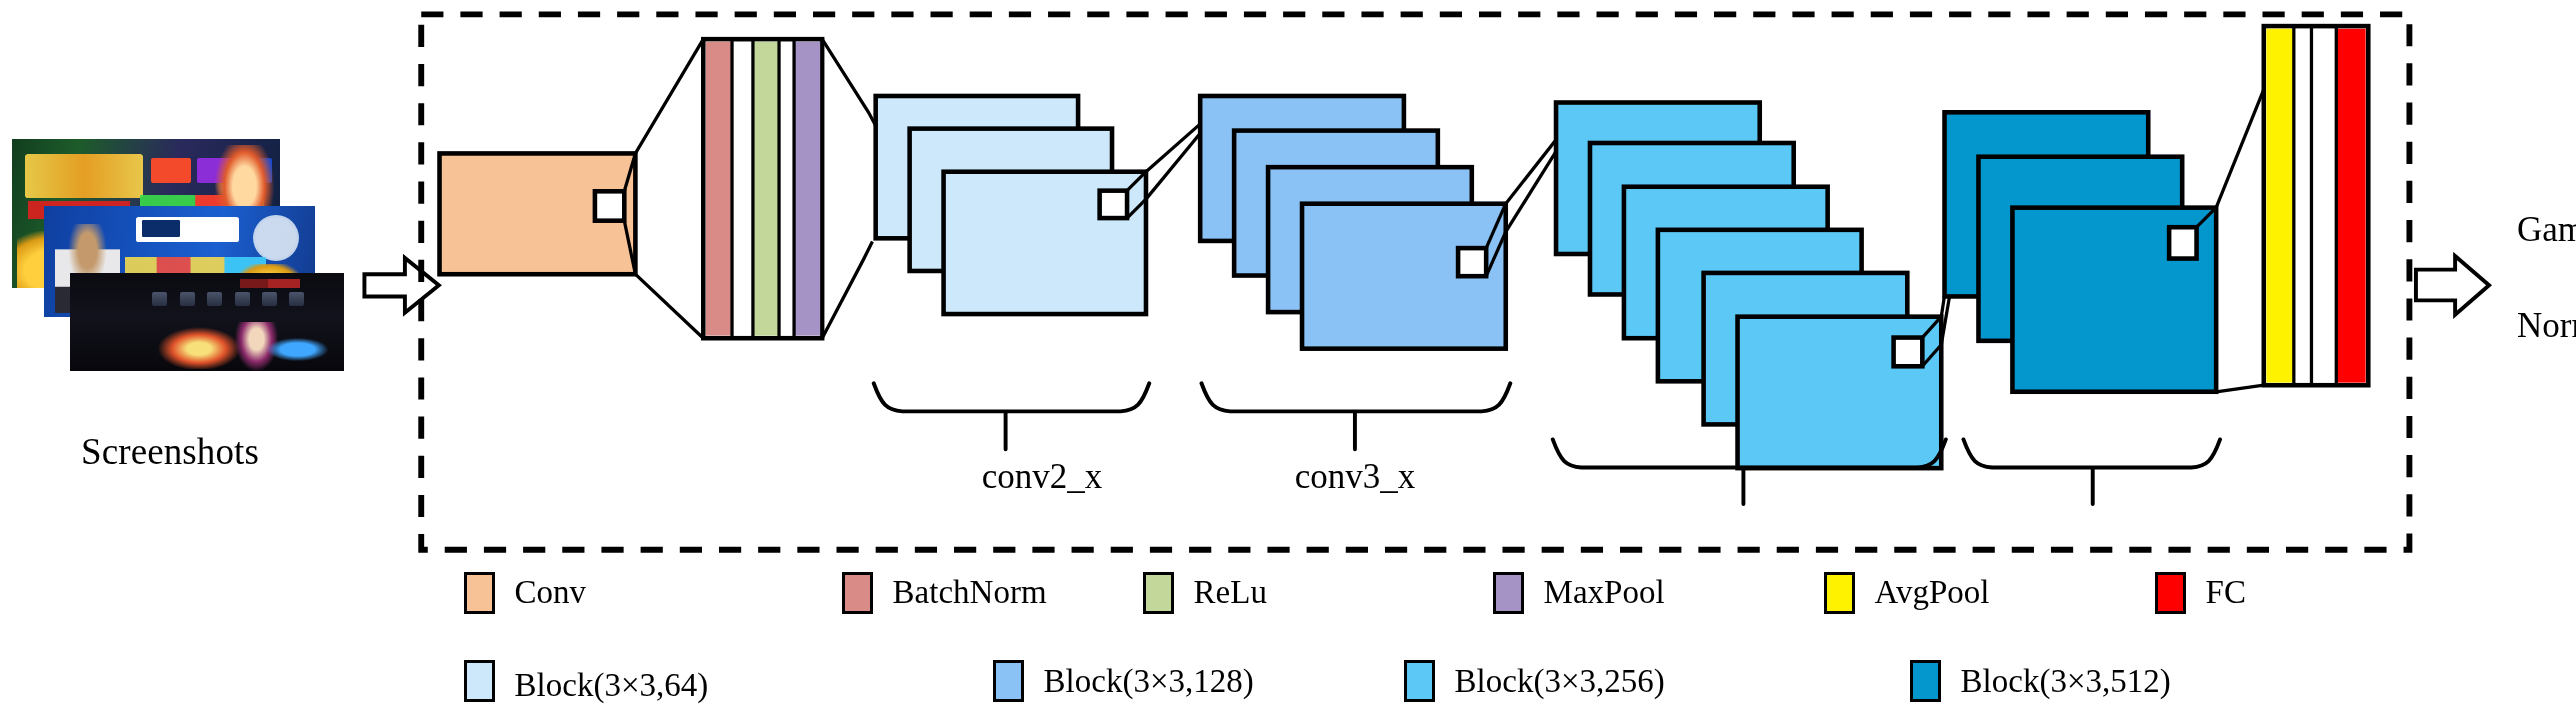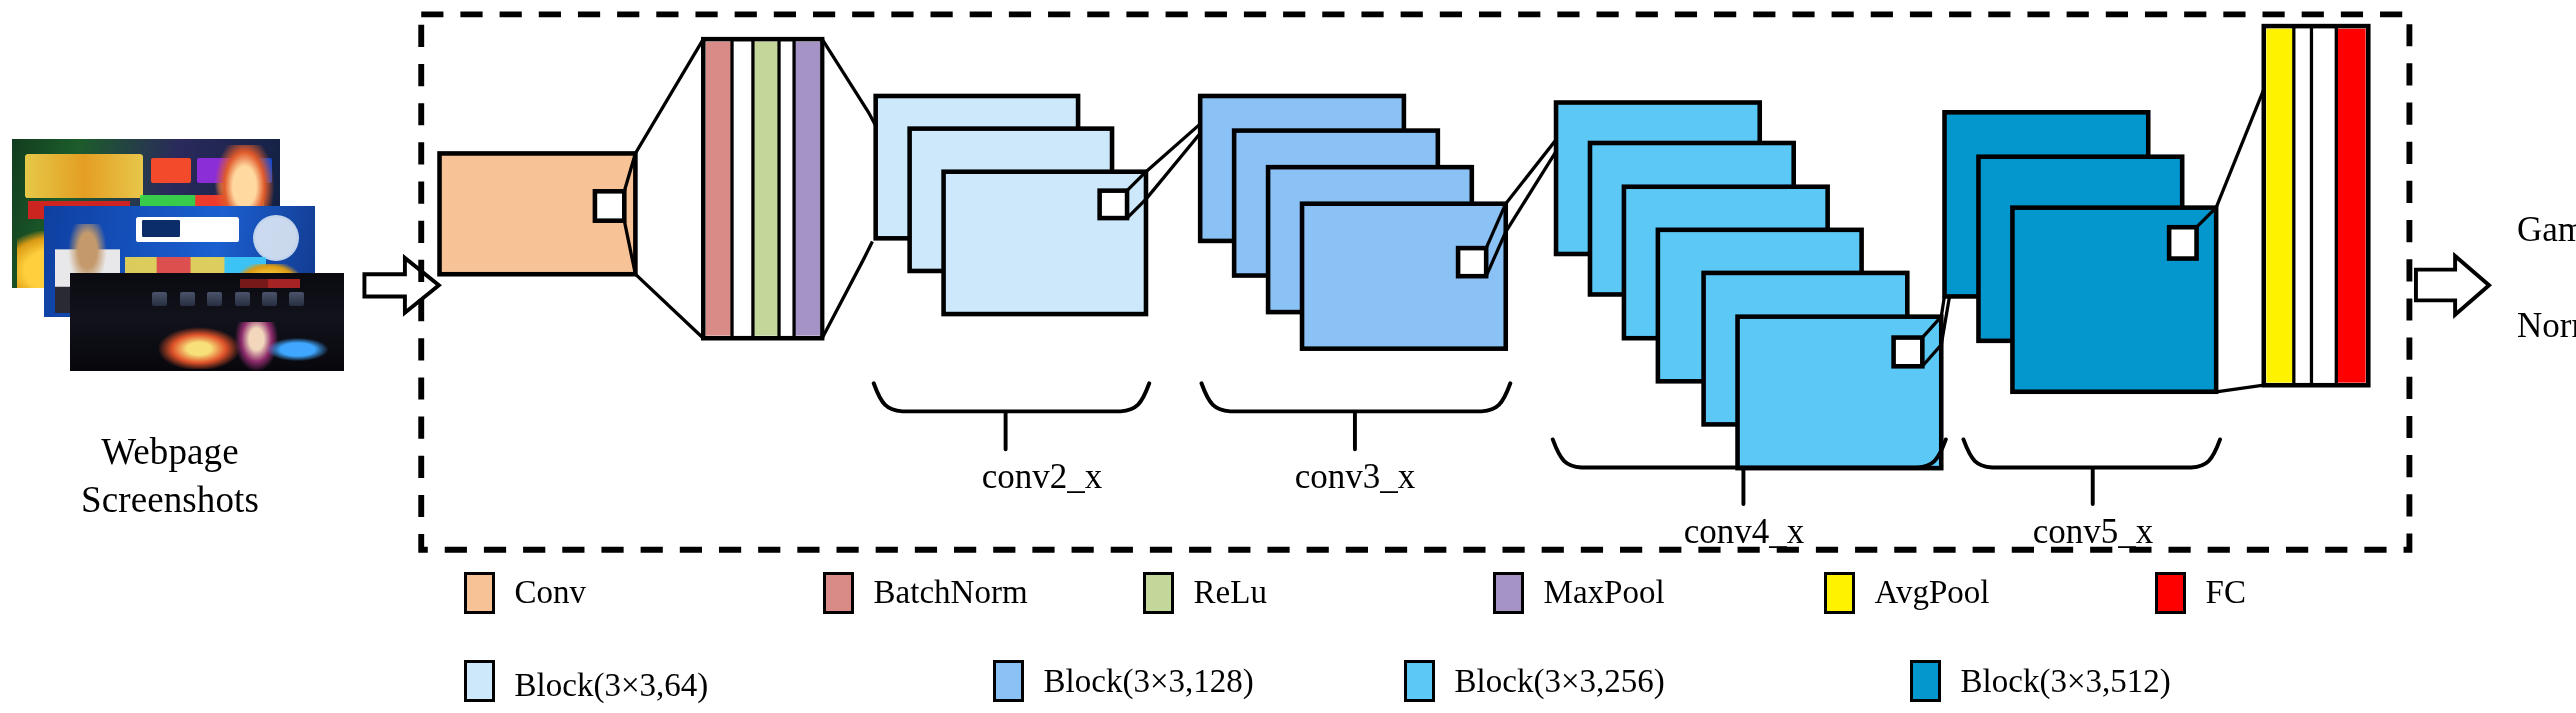--- a/index.html
+++ b/index.html
@@ -121,21 +121,20 @@
         <div class="t3-ico" style="left:70%"></div>
         <div class="t3-ico" style="left:80%"></div>
       </div>
       <div class="t3-hero"></div>
       <div class="t3-girl"></div>
       <div class="t3-blue"></div>
     </div>
   </div>
 
   <div class="input-caption">
-    <div>Webpage</div>
     <div>Screenshots</div>
   </div>
 
   <svg class="layer" viewBox="0 0 3945 1092">
     <defs>
       <style>
         .bx{stroke:#000;stroke-width:7;stroke-linejoin:miter;}
         .ln{stroke:#000;stroke-width:6;fill:none;}
         .thin{stroke:#000;stroke-width:5;fill:none;}
         .brace{stroke:#000;stroke-width:6;fill:none;stroke-linecap:round;}
@@ -238,33 +237,31 @@
       <path class="brace" d="M 1840 587 C 1852 620 1860 628 1884 630 L 2075 630 M 2313 587 C 2301 620 2293 628 2269 630 L 2075 630 M 2075 630 L 2075 688"></path>
 
       <path class="brace" d="M 2378 673 C 2390 706 2398 714 2422 716 L 2670 716 M 2980 673 C 2968 706 2960 714 2936 716 L 2670 716 M 2670 716 L 2670 772"></path>
 
       <path class="brace" d="M 3007 673 C 3019 706 3027 714 3051 716 L 3205 716 M 3400 673 C 3388 706 3380 714 3356 716 L 3205 716 M 3205 716 L 3205 772"></path>
     </g>
   </svg>
 
   <div class="grp-label" style="left:944px;top:457px;width:196px;">conv2_x</div>
   <div class="grp-label" style="left:1257px;top:457px;width:196px;">conv3_x</div>
-  <div class="grp-label" style="left:1646px;top:512px;width:196px;">conv4_x</div>
-  <div class="grp-label" style="left:1995px;top:512px;width:196px;">conv5_x</div>
 
   <div class="out-label" style="left:2517px;top:210px;">Gambling?</div>
   <div class="out-label" style="left:2517px;top:306px;">Normal?</div>
 
   <div class="legend">
 
     <div class="lg-item" style="left:464px;top:6.5px;">
       <span class="lg-sw" style="background: rgb(247, 194, 150);"></span>
       <span class="lg-tx">Conv</span>
     </div>
-    <div class="lg-item" style="left:823px;top:6.5px;justify-content:space-between;">
+    <div class="lg-item" style="left:842px;top:6.5px;justify-content:space-between;">
       <span class="lg-sw" style="background: rgb(217, 139, 135);"></span>
       <span class="lg-tx">BatchNorm</span>
     </div>
     <div class="lg-item" style="left:1143px;top:6.5px;">
       <span class="lg-sw" style="background: rgb(195, 215, 154);"></span>
       <span class="lg-tx">ReLu</span>
     </div>
     <div class="lg-item" style="left:1493px;top:6.5px;">
       <span class="lg-sw" style="background: rgb(164, 147, 196);"></span>
       <span class="lg-tx">MaxPool</span>

